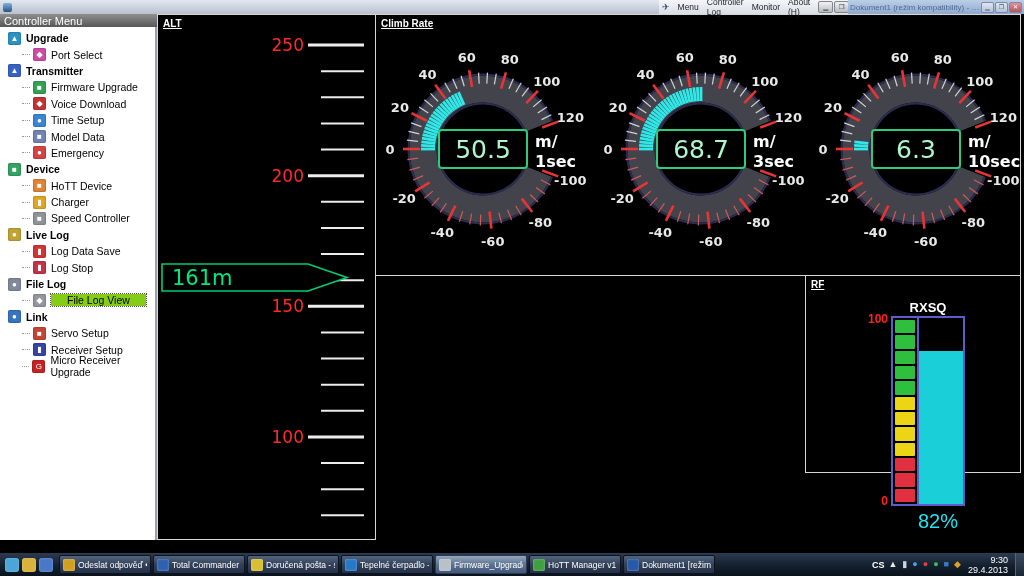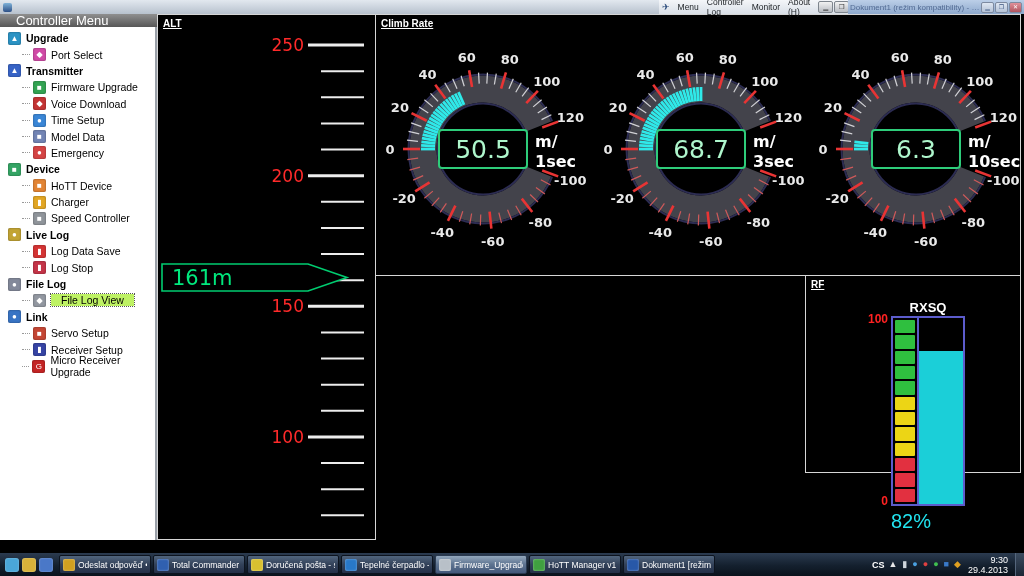--- a/index.html
+++ b/index.html
@@ -24,33 +24,33 @@
   .word-frag{position:absolute;left:848px;top:0;width:176px;height:14px;
              background:linear-gradient(#bccfe8,#8ea9cd);display:flex;align-items:center;
              font-size:8px;color:#3c5580;padding:0 2px;box-sizing:border-box}
   .word-title{flex:1;overflow:hidden;white-space:nowrap;text-overflow:ellipsis;opacity:.8}
   .word-btn{width:11px;height:9px;border:1px solid #7d8aa0;border-radius:2px;margin-left:1px;
             background:linear-gradient(#dfe7f2,#b4c2d6);font-size:6px;line-height:8px;text-align:center;flex:none}
   .word-btn.close{background:linear-gradient(#e0909a,#b05560);color:#fff}
 
   
   .ctrl-hdr{position:absolute;left:0;top:14px;width:179px;height:13px;box-sizing:border-box;
-            background:linear-gradient(#8f8f8f,#575757);color:#fff;font-size:13px;
-            display:flex;align-items:center;padding-left:16px}
+            background:linear-gradient(#8f8f8f,#575757);color:#fff;font-size:11px;
+            display:flex;align-items:center;padding-left:4px}
   .sidebar{position:absolute;left:0;top:27px;width:157px;height:513px;background:#fff;
            border-right:2px solid #9aa0a8;box-sizing:border-box;overflow:hidden}
   .tree{padding-top:3px}
   .tree-row{height:16.4px;display:flex;align-items:center;font-size:10.5px;color:#000;cursor:default}
   .tree-row.lvl0{padding-left:8px;font-weight:bold}
   .tree-row.lvl1{padding-left:22px;font-weight:normal}
   .tree-row.lvl1::before{content:"";width:8px;border-top:1px dotted #999;margin-right:3px}
   .tree-icon{width:13px;height:13px;border-radius:2px;margin-right:5px;flex:none;
              color:#fff;font-size:8px;line-height:13px;text-align:center;
              box-shadow:inset 0 0 2px rgba(0,0,0,.45)}
-  .tree-row.selected .tree-label{background:#bef264;outline:1px dotted #555;padding:0 10px}
+  .tree-row.selected .tree-label{background:#84cc16;outline:1px dotted #555;padding:0 16px}
 
   
   .main{position:absolute;left:157px;top:14px;width:867px;height:526px;background:#000}
   .panel{position:absolute;border:1px solid #d6d6d6;box-sizing:border-box;background:#000}
   #alt-panel{left:0;top:0;width:219px;height:526px}
   #climb-panel{left:218px;top:0;width:646px;height:262px}
   #minmax-panel{left:218px;top:261px;width:431px;height:265px}
   #rf-panel{left:648px;top:261px;width:216px;height:198px}
   .panel-title{position:absolute;left:5px;top:3px;color:#fff;font-size:10px;font-weight:bold;
                text-decoration:underline;z-index:2}
@@ -65,21 +65,21 @@
   .rf-bar{position:absolute;left:85px;top:40px;width:74px;height:190px;border:2px solid #5c5ccc;
           background:#000;box-sizing:border-box;display:flex}
   .rf-stack{width:26px;display:flex;flex-direction:column-reverse;gap:2px;padding:2px;
             border-right:2px solid #5c5ccc;box-sizing:border-box}
   .rf-seg{flex:1;border-radius:1px}
   .rf-fillwrap{flex:1;position:relative}
   #rf-fill{position:absolute;left:0;bottom:0;width:100%;background:#1bcfd8}
   .rf-top,.rf-bottom{position:absolute;left:48px;width:34px;text-align:right;color:#f22;
                      font-size:12px;font-weight:bold}
   .rf-top{top:36px}.rf-bottom{top:218px}
-  .rf-value{position:absolute;left:85px;top:234px;width:74px;text-align:left;color:#22e4f0;font-size:20px}
+  .rf-value{position:absolute;left:78px;top:234px;width:74px;text-align:right;color:#22e4f0;font-size:20px}
 
   
   .statusbar{position:absolute;left:0;top:540px;width:1024px;height:13px;background:#f4f4f4}
   .sb-left{position:absolute;left:0;top:0;width:157px;height:13px;box-sizing:border-box;
            background:linear-gradient(#eceae4,#cfccc4);display:flex;align-items:center;gap:10px;
            padding-left:4px;font-size:9.5px;font-weight:bold}
   .sb-port{color:#a02020}.sb-baud{color:#1a1a1a}
   .sb-timer{position:absolute;left:157px;top:0;width:112px;height:13px;background:#000;
             display:flex;align-items:center;gap:6px;padding-left:4px;box-sizing:border-box;
             font-family:"DejaVu Sans Mono",monospace;font-size:9.5px;font-weight:bold;color:#fff}

